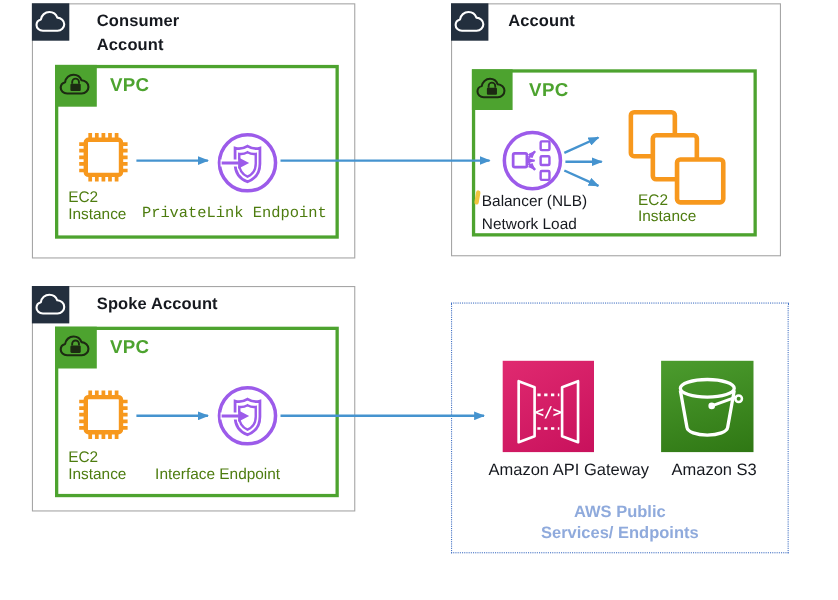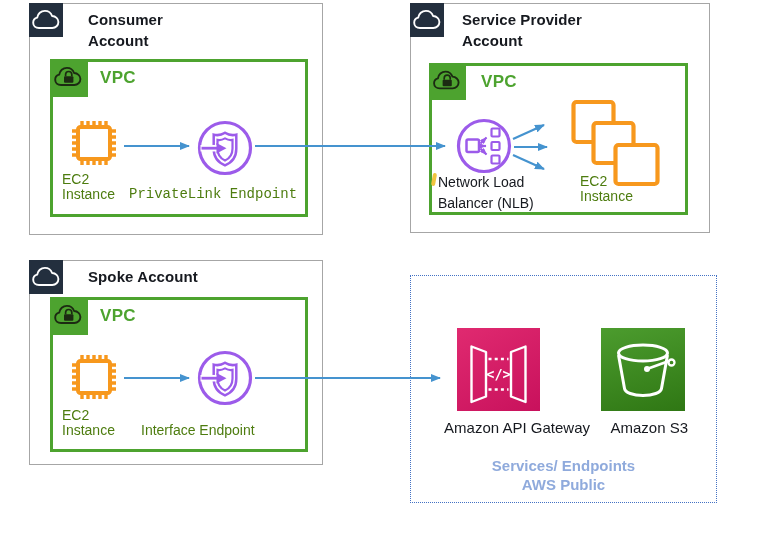--- a/index.html
+++ b/index.html
@@ -79,21 +79,20 @@
   </div>
   <div class="lbl" style="left:129px;top:187px;font-family:Liberation Mono, monospace;">PrivateLink Endpoint</div>
 
   <div class="acct-box" style="left:410px;top:3px;width:300px;height:230px;"></div>
   <div class="cloud-badge" style="left:410px;top:3px;">
     <svg width="34" height="34" viewBox="0 0 34 34">
       <path d="M 10 25 C 6.6 25 4.2 22.6 4.2 19.7 C 4.2 17.3 5.9 15.3 8.2 14.7 C 8.7 10.8 12 7.9 15.9 7.9 C 19.2 7.9 22 10 23.1 13 C 26.6 13.2 29.4 15.8 29.4 19 C 29.4 22.3 26.7 25 23.3 25 Z" fill="none" stroke="#ffffff" stroke-width="1.9" stroke-linejoin="round"></path>
     </svg>
   </div>
   <div class="acct-title" style="left:462px;top:9px;">
-    <span style="display:block">Service Provider</span>
     <span style="display:block">Account</span>
   </div>
 
   <div class="vpc-box" style="left:429px;top:63px;width:259px;height:152px;"></div>
   <div class="vpc-badge" style="left:429px;top:63px;width:37px;height:37px;">
     <svg width="37" height="37" viewBox="0 0 38 38">
       <path d="M 11 26 C 7.6 26 5.2 23.6 5.2 20.7 C 5.2 18.3 6.9 16.3 9.2 15.7 C 9.7 11.8 13 8.9 16.9 8.9 C 20.2 8.9 23 11 24.1 14 C 27.6 14.2 30.4 16.8 30.4 20 C 30.4 23.3 27.7 26 24.3 26 Z" fill="none" stroke="#1c2a12" stroke-width="1.9" stroke-linejoin="round"></path>
       <path d="M 15.6 17.2 L 15.6 15.6 a 3.1 3.1 0 0 1 6.2 0 L 21.8 17.2" fill="none" stroke="#1c2a12" stroke-width="1.7"></path>
       <rect x="14" y="17.2" width="9.4" height="6.6" rx="1" fill="#1c2a12"></rect>
     </svg>
@@ -112,22 +111,22 @@
       <rect x="11.5" y="22.5" width="12.5" height="12.5" rx="1.5" fill="none" stroke="#9c5bea" stroke-width="2.5"></rect>
       <rect x="36.5" y="11.5" width="8" height="8" rx="1" fill="none" stroke="#9c5bea" stroke-width="2.2"></rect>
       <rect x="36.5" y="25" width="8" height="8" rx="1" fill="none" stroke="#9c5bea" stroke-width="2.2"></rect>
       <rect x="36.5" y="38.5" width="8" height="8" rx="1" fill="none" stroke="#9c5bea" stroke-width="2.2"></rect>
       <path d="M25.5 26.5 L31.5 20.5" stroke="#9c5bea" stroke-width="2.2" marker-end="url(#nlbhead)"></path>
       <path d="M26 29 H31" stroke="#9c5bea" stroke-width="2.2" marker-end="url(#nlbhead)"></path>
       <path d="M25.5 31.5 L31.5 37.5" stroke="#9c5bea" stroke-width="2.2" marker-end="url(#nlbhead)"></path>
     </svg>
   </div>
   <div class="lbl2" style="left:438px;top:172px;">
+    <span style="display:block">Balancer (NLB)</span>
     <span style="display:block">Network Load</span>
-    <span style="display:block">Balancer (NLB)</span>
   </div>
 
   <div class="icon" style="left:571px;top:99px;">
     <svg width="92" height="88" viewBox="0 0 92 88">
       <rect x="2.5" y="3" width="40" height="40" rx="3" fill="#ffffff" stroke="#f7981d" stroke-width="4.2"></rect>
       <rect x="22.5" y="24" width="40" height="40" rx="3" fill="#ffffff" stroke="#f7981d" stroke-width="4.2"></rect>
       <rect x="44.5" y="46" width="42" height="39" rx="3" fill="#ffffff" stroke="#f7981d" stroke-width="4.2"></rect>
     </svg>
   </div>
   <div class="lbl" style="left:580px;top:174px;">
@@ -199,22 +198,22 @@
       <ellipse cx="42" cy="25" rx="24.5" ry="8" fill="none" stroke="#ffffff" stroke-width="3"></ellipse>
       <path d="M17.5 27 L23.5 60.5 C24 64.5 32 67.5 42 67.5 C52 67.5 60 64.5 60.5 60.5 L66.5 27" fill="none" stroke="#ffffff" stroke-width="3"></path>
       <circle cx="46" cy="41" r="3" fill="#ffffff"></circle>
       <path d="M46 41 L68 33" stroke="#ffffff" stroke-width="2.8"></path>
       <circle cx="70.5" cy="34.5" r="3" fill="none" stroke="#ffffff" stroke-width="2.3"></circle>
     </svg>
   </div>
   <div class="svc-lbl" style="left:598px;top:419px;width:90px;">Amazon S3</div>
 
   <div class="caption" style="left:410px;top:456px;width:307px;">
+    <span style="display:block">AWS Public</span>
     <span style="display:block">Services/ Endpoints</span>
-    <span style="display:block">AWS Public</span>
   </div>
 
   <svg class="arrows">
     <defs>
       <marker id="head" markerUnits="userSpaceOnUse" markerWidth="10" markerHeight="8" refX="9" refY="4" orient="auto">
         <path d="M0,0 L10,4 L0,8 Z" fill="#4593cf"></path>
       </marker>
     </defs>
     <path d="M124 146 H189" stroke="#4593cf" stroke-width="2.2" marker-end="url(#head)"></path>
     <path d="M255 146 H445" stroke="#4593cf" stroke-width="2.2" marker-end="url(#head)"></path>

